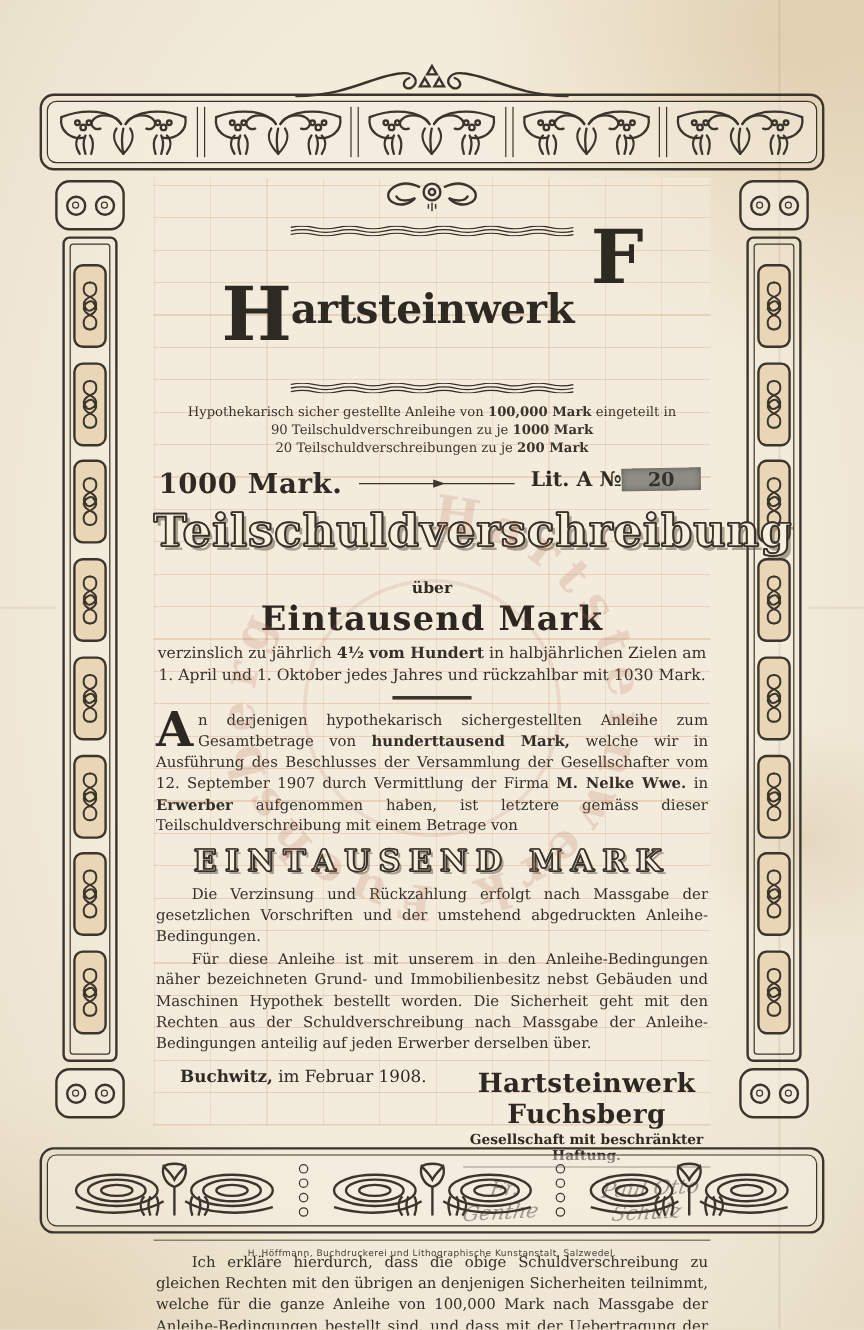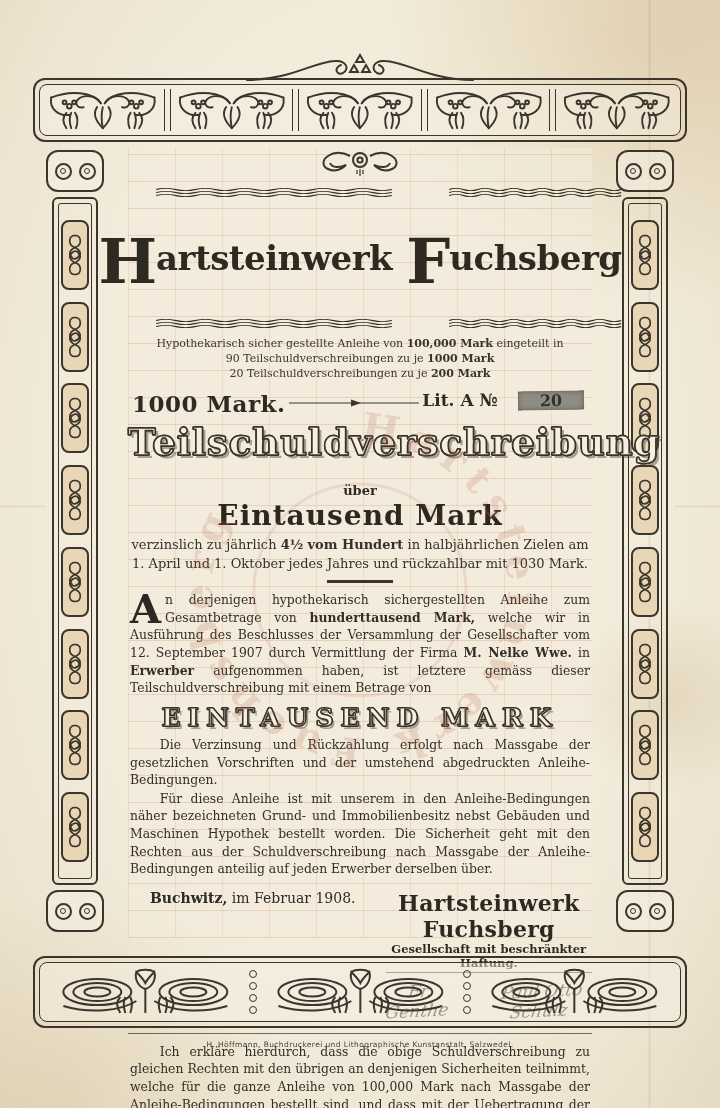--- a/index.html
+++ b/index.html
@@ -74,21 +74,21 @@
   .subtitle1 { margin-top:9px; font-size:15px; font-weight:bold; color:#312b23; letter-spacing:.3px; }
   .subtitle2 { margin-top:1px; font-size:14px; color:#312b23; }
   .subtitle2 .city { font-weight:bold; font-size:17px; }
 
   .loan { margin-top:9px; font-size:11px; line-height:1.35; color:#3a342b; }
   .b { font-weight:bold; }
 
   .denom-row { margin-top:8px; padding:0 8px 0 4px; display:flex; align-items:flex-start; justify-content:space-between; }
   .denom { font-size:23px; font-weight:bold; letter-spacing:.5px; }
   .arrow { align-self:center; }
-  .series { font-size:17px; font-weight:bold; display:flex; align-items:baseline; gap:20px; }
+  .series { font-size:17px; font-weight:bold; display:flex; align-items:baseline; gap:0; }
   .stamp { display:inline-block; min-width:66px; padding:0 8px; background:#8f8d83; color:#32312d;
            box-shadow:inset 0 0 5px rgba(0,0,0,.4); font-size:16px; text-align:center; transform:rotate(-1deg); }
 
   .doc-title { margin-top:6px; font-size:37px; font-weight:bold; letter-spacing:1px; line-height:1.05;
     color:#f6efdd; -webkit-text-stroke:1.4px #38332a;
     text-shadow:1px 0 #38332a,-1px 0 #38332a,0 1px #38332a,0 -1px #38332a,3px 3px 0 rgba(78,66,50,.45); }
   .ueber { margin-top:22px; font-size:13px; font-weight:bold; }
   .amount-words { margin-top:1px; font-size:28px; font-weight:bold; letter-spacing:1px; color:#2c2720; }
 
   .interest { margin-top:4px; font-size:13px; line-height:1.4; padding:0 2px; color:#35302a; }
@@ -366,29 +366,20 @@
               <use href="#waves"></use>
             </svg>
           <span class="bw-rest-text">artsteinwerk</span>
           <svg class="wave" viewBox="0 0 120 12" preserveAspectRatio="none">
               <use href="#waves"></use>
             </svg>
         </span>
       </span>
       <span class="bw-word">
         <span class="bw-initial">F</span>
-        <span class="bw-rest">
-          <svg class="wave" viewBox="0 0 120 12" preserveAspectRatio="none">
-              <use href="#waves"></use>
-            </svg>
-          <span class="bw-rest-text">uchsberg</span>
-          <svg class="wave" viewBox="0 0 120 12" preserveAspectRatio="none">
-              <use href="#waves"></use>
-            </svg>
-        </span>
       </span>
     </div>
 
 
     <div class="loan">
       <div>
         <span>Hypothekarisch sicher gestellte Anleihe von</span>
         <span class="b">100,000 Mark</span>
         <span>eingeteilt in</span>
       </div>

